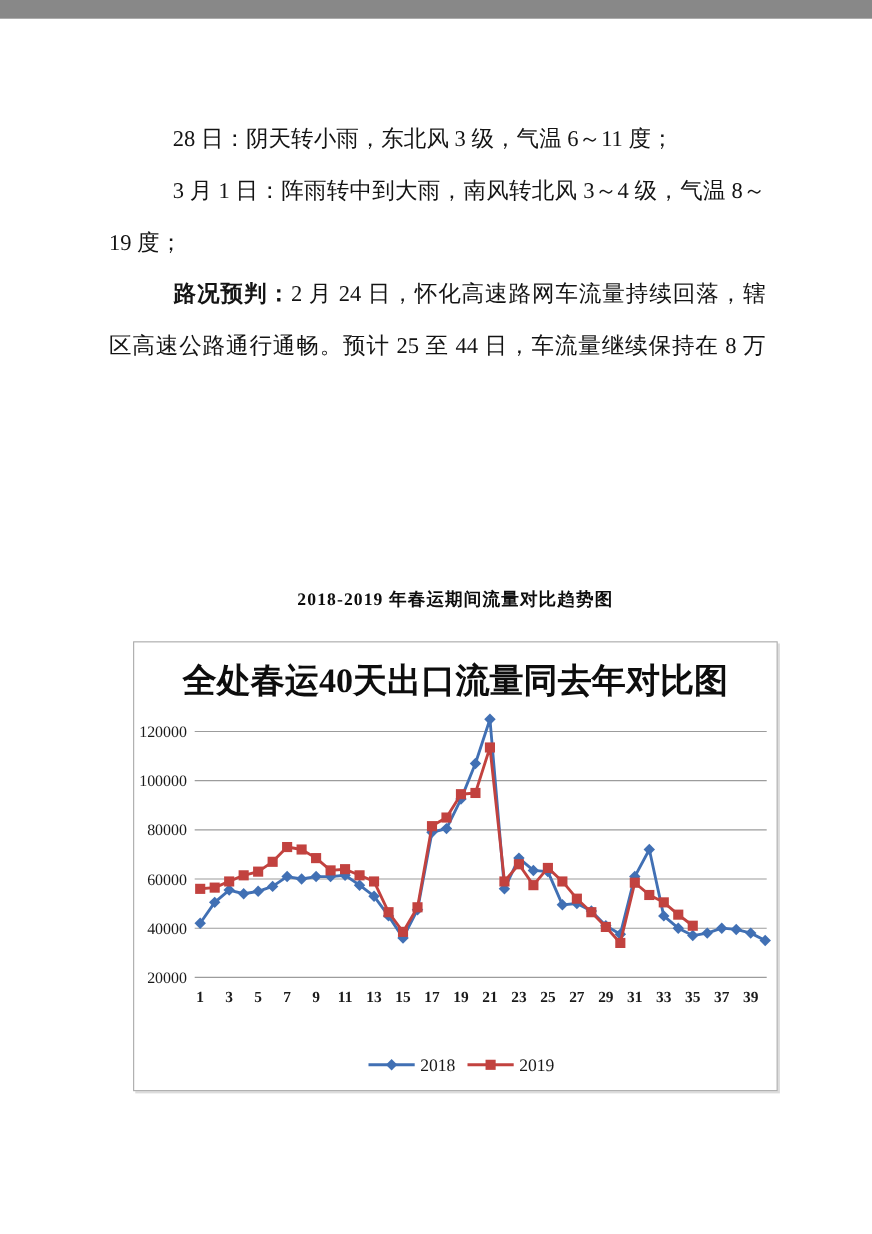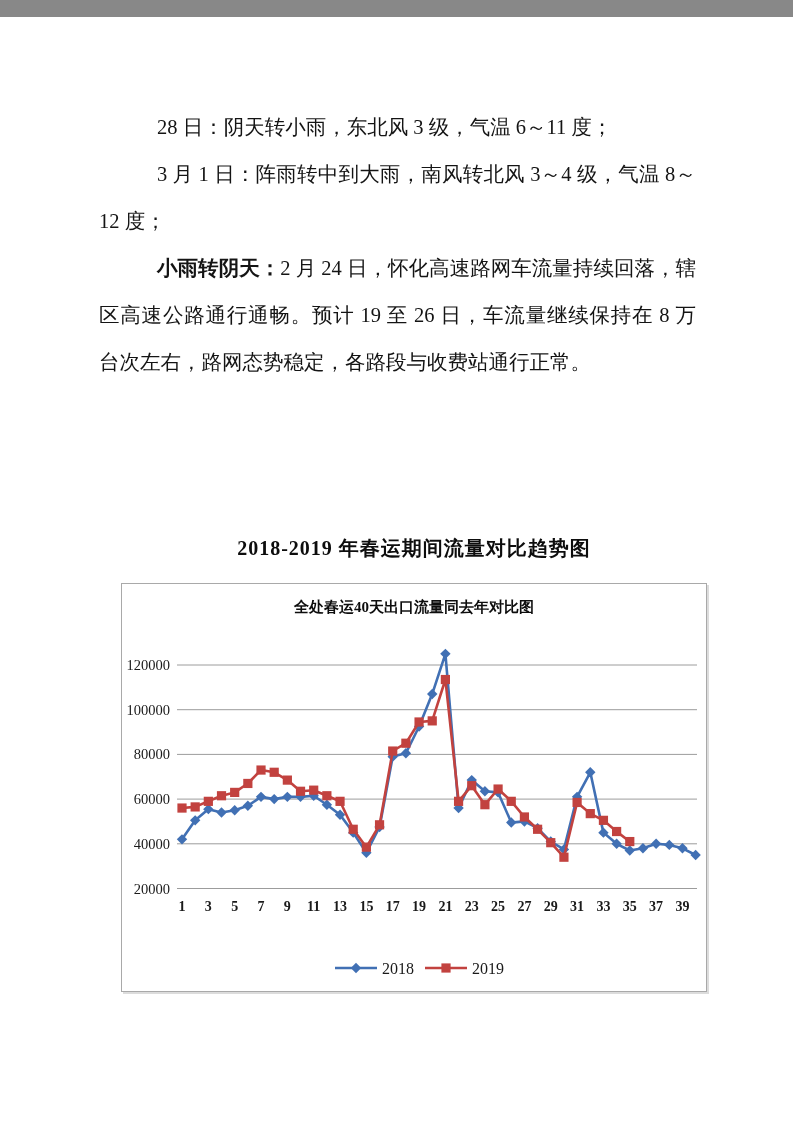--- a/index.html
+++ b/index.html
@@ -30,56 +30,55 @@
     text-align-last:justify;
     font-family:Liberation Serif, serif;
   }
   .bodyline .indent{display:inline-block;width:58px;}
   .bodyline b{font-weight:bold;}
   .doc-heading{
     position:absolute;
     left:121px;top:518px;
     width:586px;
     text-align:center;
-    font-size:20px;
+    font-size:16px;
     font-weight:bold;
     color:#0d0d0d;
     letter-spacing:1px;
   }
   .chartbox{
     position:absolute;
     left:121px;top:566px;
     width:586px;height:409px;
     background:#ffffff;
     border:1px solid #a9a9a9;
     box-shadow:2px 2px 0 #dcdcdc;
     box-sizing:border-box;
   }
   .chart-title{
     position:absolute;
     left:0;top:14px;width:100%;
     text-align:center;
-    font-size:15px;
+    font-size:31px;
     font-weight:bold;
     color:#0d0d0d;
   }
   svg text{font-family:"Liberation Serif","DejaVu Serif",serif;}
 </style>
 </head>
 <body>
 
 <div class="page">
 
   <div class="textblock" id="textblock">
       <div class="bodyline"><span class="indent"></span>28 日：阴天转小雨，东北风 3 级，气温 6～11 度；</div>
       <div class="bodyline fill"><span class="indent"></span>3 月 1 日：阵雨转中到大雨，南风转北风 3～4 级，气温 8～</div>
-      <div class="bodyline">12 度；</div>
-      <div class="bodyline fill"><span class="indent"></span><b>小雨转阴天：</b>2 月 24 日，怀化高速路网车流量持续回落，辖</div>
-      <div class="bodyline fill">区高速公路通行通畅。预计 19 至 26 日，车流量继续保持在 8 万</div>
-      <div class="bodyline">台次左右，路网态势稳定，各路段与收费站通行正常。</div>
+      <div class="bodyline">19 度；</div>
+      <div class="bodyline fill"><span class="indent"></span><b>路况预判：</b>2 月 24 日，怀化高速路网车流量持续回落，辖</div>
+      <div class="bodyline fill">区高速公路通行通畅。预计 25 至 44 日，车流量继续保持在 8 万</div>
     </div>
 
   <div class="doc-heading">2018-2019 年春运期间流量对比趋势图</div>
 
   <div class="chartbox">
     <div class="chart-title">全处春运40天出口流量同去年对比图</div>
     <svg id="chartsvg" width="586" height="409" viewBox="0 0 586 409">
         <line x1="55" y1="304.5" x2="575" y2="304.5" stroke="#9c9c9c" stroke-width="1"></line>
         <text x="48" y="309.5" text-anchor="end" font-size="14.5" fill="#1a1a1a">20000</text>
         <line x1="55" y1="259.8" x2="575" y2="259.8" stroke="#9c9c9c" stroke-width="1"></line>

